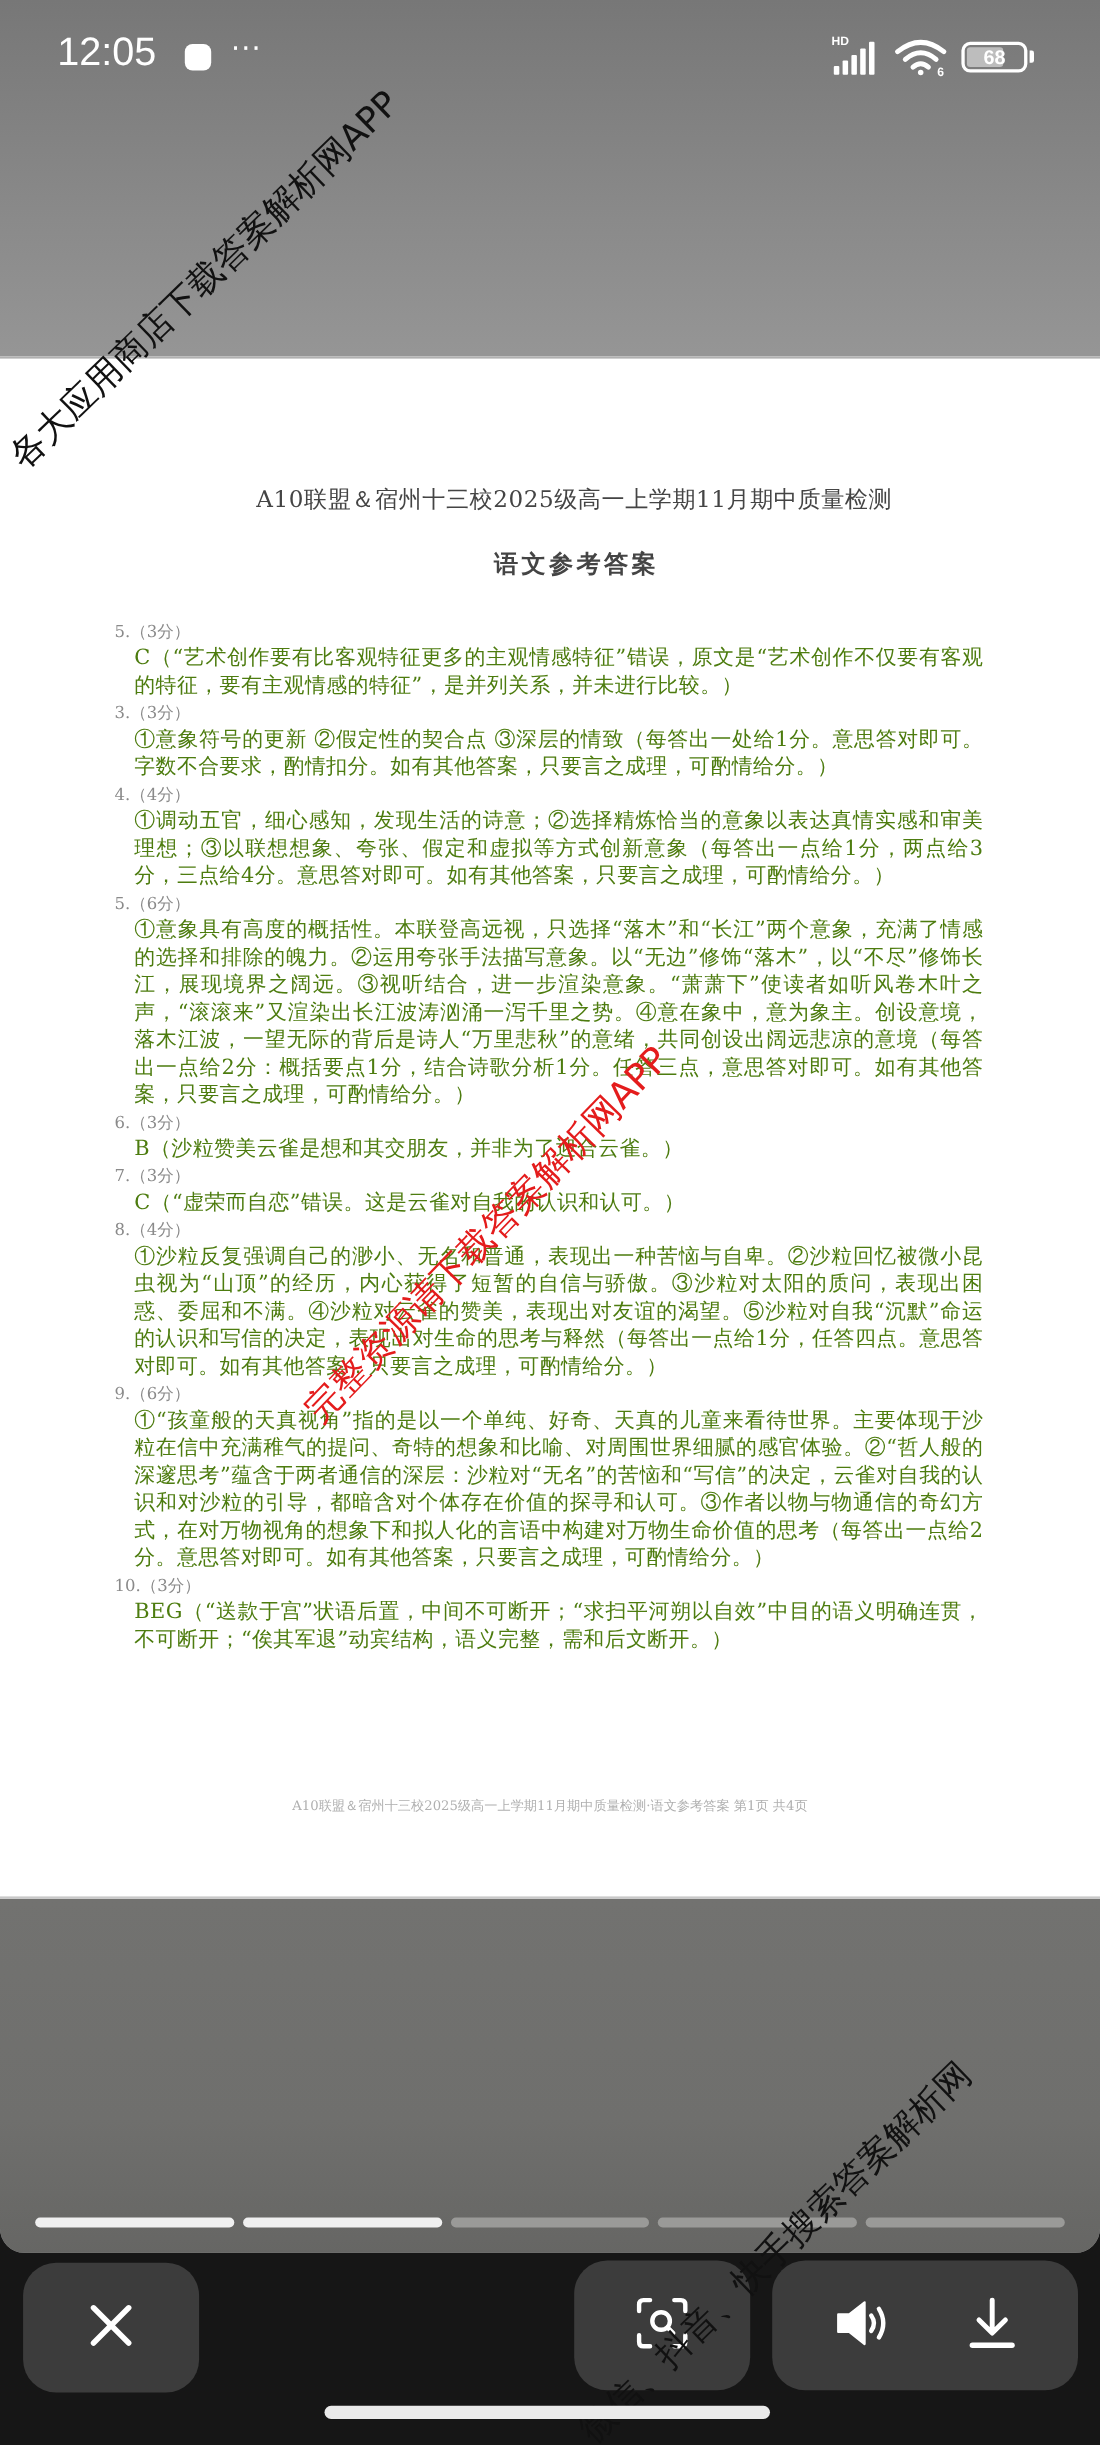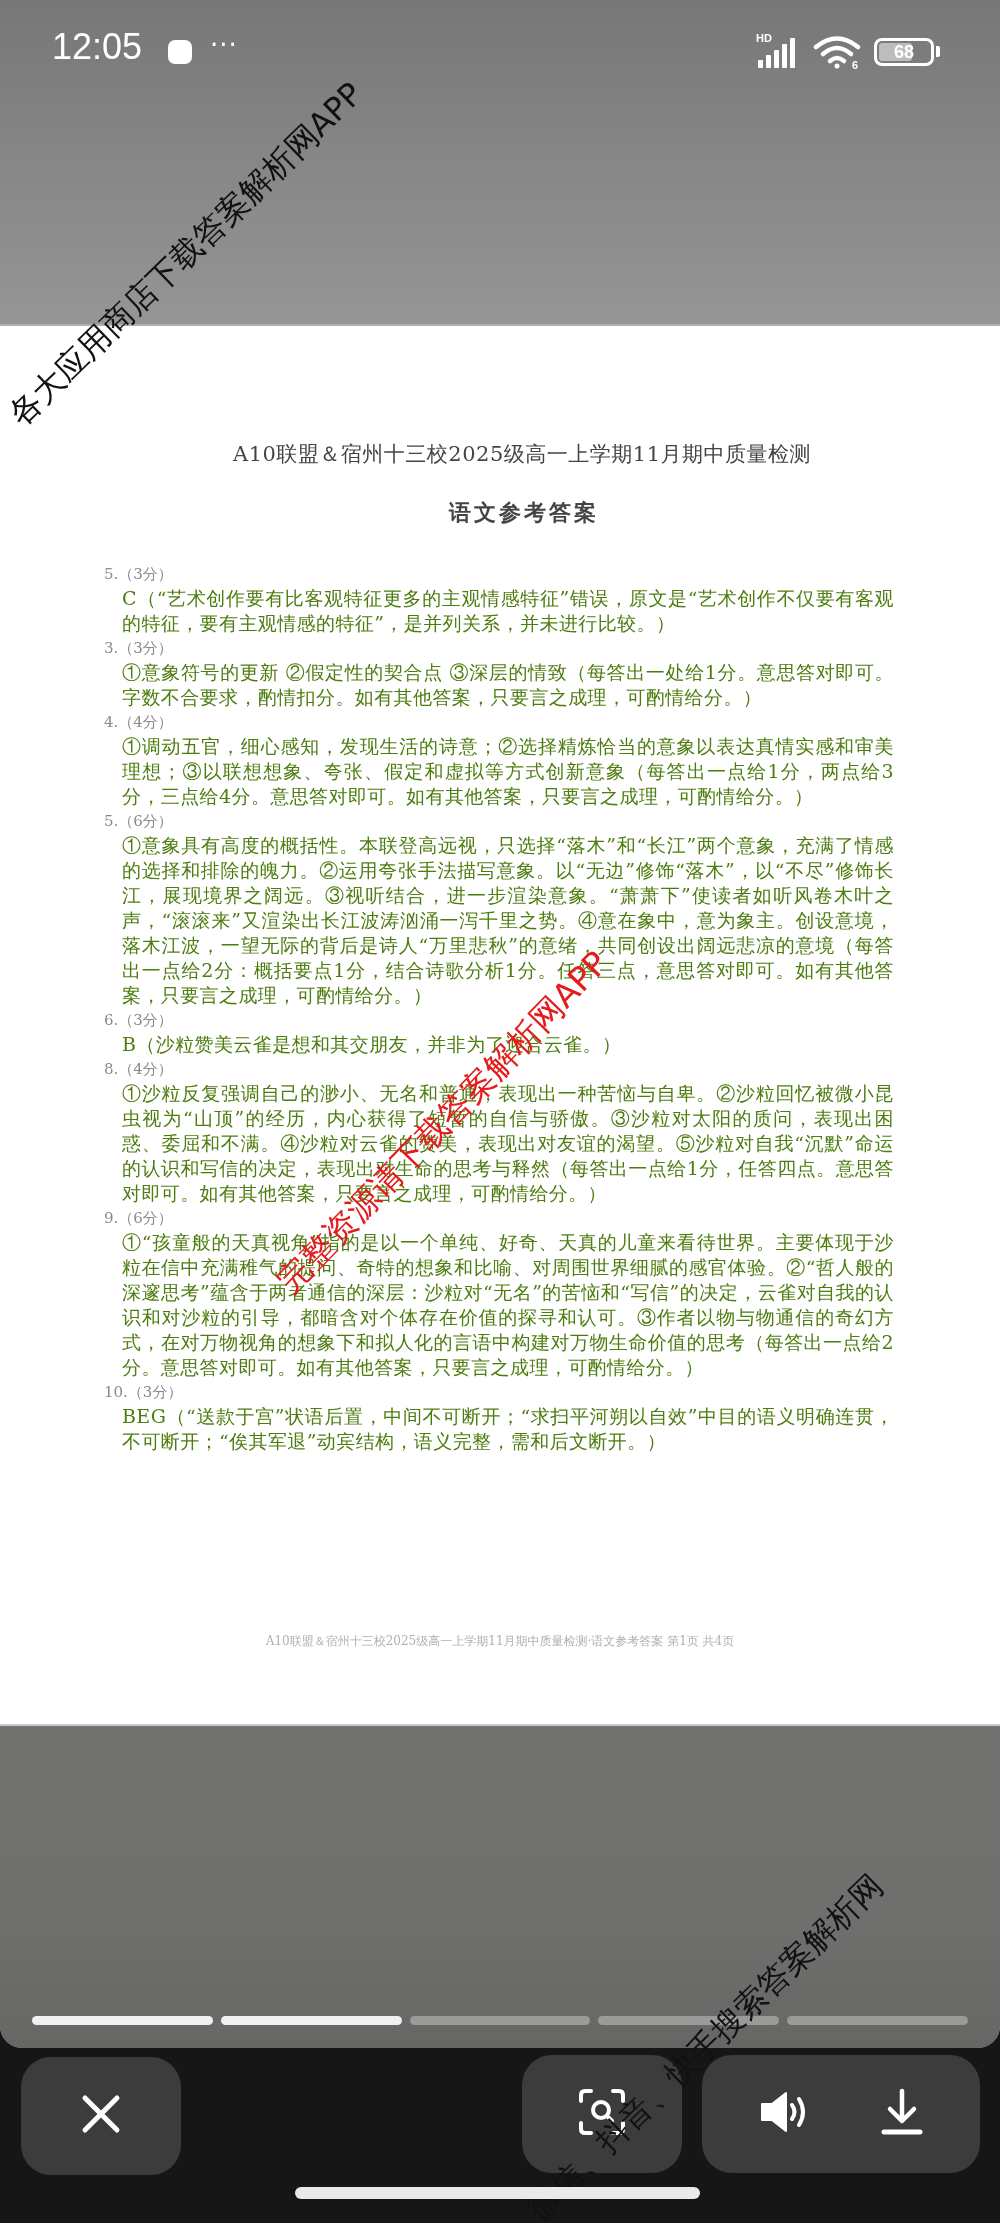--- a/index.html
+++ b/index.html
@@ -119,20 +119,24 @@
       </div>
       <div>
         <div class="q-head">5.（6分）</div>
         <div class="q-text">①意象具有高度的概括性。本联登高远视，只选择“落木”和“长江”两个意象，充满了情感的选择和排除的魄力。②运用夸张手法描写意象。以“无边”修饰“落木”，以“不尽”修饰长江，展现境界之阔远。③视听结合，进一步渲染意象。“萧萧下”使读者如听风卷木叶之声，“滚滚来”又渲染出长江波涛汹涌一泻千里之势。④意在象中，意为象主。创设意境，落木江波，一望无际的背后是诗人“万里悲秋”的意绪，共同创设出阔远悲凉的意境（每答出一点给2分：概括要点1分，结合诗歌分析1分。任答三点，意思答对即可。如有其他答案，只要言之成理，可酌情给分。）</div>
       </div>
       <div>
         <div class="q-head">6.（3分）</div>
         <div class="q-text">B（沙粒赞美云雀是想和其交朋友，并非为了迎合云雀。）</div>
       </div>
       <div>
+        <div class="q-head">7.（3分）</div>
+        <div class="q-text">C（“虚荣而自恋”错误。这是云雀对自我的认识和认可。）</div>
+      </div>
+      <div>
         <div class="q-head">8.（4分）</div>
         <div class="q-text">①沙粒反复强调自己的渺小、无名和普通，表现出一种苦恼与自卑。②沙粒回忆被微小昆虫视为“山顶”的经历，内心获得了短暂的自信与骄傲。③沙粒对太阳的质问，表现出困惑、委屈和不满。④沙粒对云雀的赞美，表现出对友谊的渴望。⑤沙粒对自我“沉默”命运的认识和写信的决定，表现出对生命的思考与释然（每答出一点给1分，任答四点。意思答对即可。如有其他答案，只要言之成理，可酌情给分。）</div>
       </div>
       <div>
         <div class="q-head">9.（6分）</div>
         <div class="q-text">①“孩童般的天真视角”指的是以一个单纯、好奇、天真的儿童来看待世界。主要体现于沙粒在信中充满稚气的提问、奇特的想象和比喻、对周围世界细腻的感官体验。②“哲人般的深邃思考”蕴含于两者通信的深层：沙粒对“无名”的苦恼和“写信”的决定，云雀对自我的认识和对沙粒的引导，都暗含对个体存在价值的探寻和认可。③作者以物与物通信的奇幻方式，在对万物视角的想象下和拟人化的言语中构建对万物生命价值的思考（每答出一点给2分。意思答对即可。如有其他答案，只要言之成理，可酌情给分。）</div>
       </div>
       <div>
         <div class="q-head">10.（3分）</div>
         <div class="q-text">BEG（“送款于宫”状语后置，中间不可断开；“求扫平河朔以自效”中目的语义明确连贯，不可断开；“俟其军退”动宾结构，语义完整，需和后文断开。）</div>

